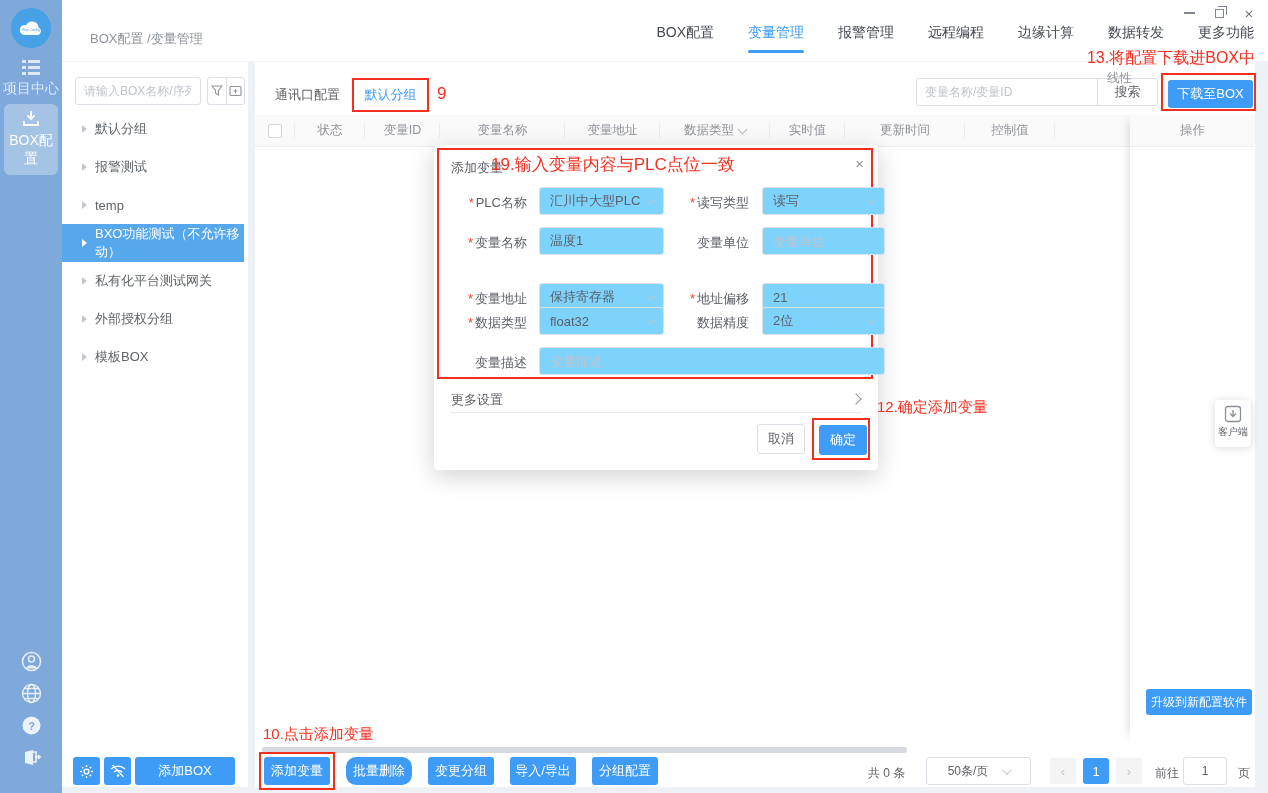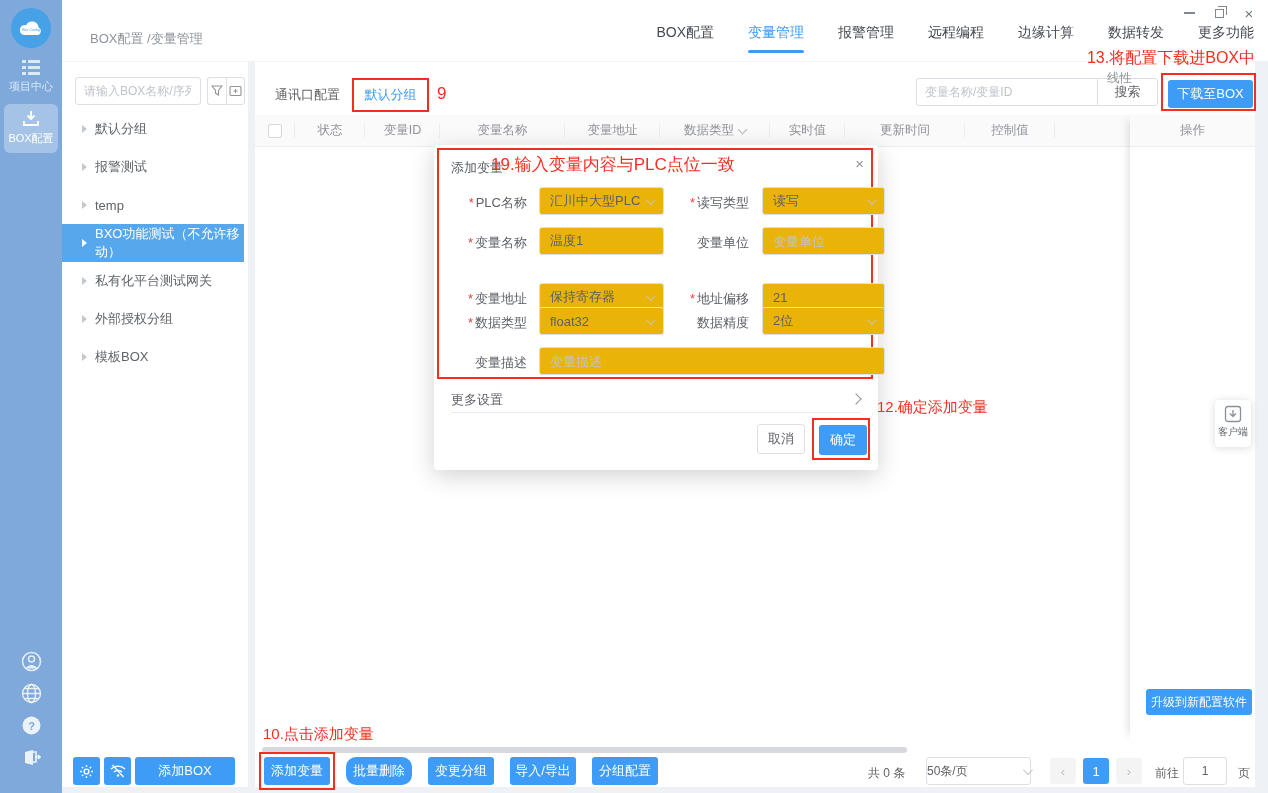--- a/index.html
+++ b/index.html
@@ -2,21 +2,21 @@
 <html><head>
 <meta charset="utf-8">
 <style>
   * { margin:0; padding:0; box-sizing:border-box; }
   html,body { width:1268px; height:793px; overflow:hidden; }
   body { position:relative; background:#eef1f6; font-family:"Liberation Sans","DejaVu Sans",sans-serif; color:#606266; }
 
   
   #rail { position:absolute; left:0; top:0; width:62px; height:793px; background:#7ea9da; z-index:30; }
   .rail-logo { position:absolute; left:11px; top:8px; width:40px; height:40px; border-radius:50%; background:#46a1e6; display:flex; align-items:center; justify-content:center; }
-  .rail-item { position:absolute; left:0; width:62px; text-align:center; color:#dce9f8; font-size:11px; }
+  .rail-item { position:absolute; left:0; width:62px; text-align:center; color:#dce9f8; font-size:14px; }
   .rail-item .ri-label { display:block; margin-top:2px; }
   .rail-item.active { left:4px; width:54px; background:rgba(255,255,255,.3); border-radius:6px; padding:6px 0 7px; color:#fff; }
   .rail-bottom-icon { position:absolute; left:0; width:62px; display:flex; justify-content:center; }
 
   
   #header { position:absolute; left:62px; top:0; width:1206px; height:62px; background:#fff; border-bottom:1px solid #f1f3f6; z-index:10; }
   .winctrl { position:absolute; top:5px; height:16px; display:flex; align-items:center; justify-content:center; color:#6d757e; cursor:pointer; }
   #wc-min { right:70px; width:18px; } #wc-min i { display:block; width:11px; height:2px; background:#80889:1; background:#80 }
   #wc-min i { display:block; width:11px; height:2px; background:#808891; }
   #wc-max { right:40px; width:18px; }
@@ -73,21 +73,21 @@
   #hscrollbar { position:absolute; left:7px; top:685px; width:645px; height:6px; border-radius:3px; background:#d6d9de; cursor:pointer; }
 
   
   .foot-btn { position:absolute; top:695px; width:66px; height:28px; }
   #addvar-red-box { position:absolute; left:4px; top:690px; width:76px; height:38px; border:2px solid #f42f20; }
   #upgrade-btn { position:absolute; left:891px; top:627px; width:106px; height:26px; font-size:12px; }
 
   
   #pager { position:absolute; left:600px; top:695px; width:400px; height:28px; font-size:12px; color:#606266; }
   #pg-total { position:absolute; left:13px; top:8px; }
-  #pg-size { position:absolute; left:71px; top:0; width:105px; height:28px; border:1px solid #dcdfe6; border-radius:3px; display:flex; align-items:center; justify-content:space-between; gap:14px; color:#606266; cursor:pointer; background:#fff; }
+  #pg-size { position:absolute; left:71px; top:0; width:105px; height:28px; border:1px solid #dcdfe6; border-radius:3px; display:flex; align-items:center; justify-content:center; gap:14px; color:#606266; cursor:pointer; background:#fff; }
   .sel-chev { width:7px; height:7px; border-right:1.3px solid #c0c4cc; border-bottom:1.3px solid #c0c4cc; transform:rotate(45deg) translateY(-2px); }
   .pg-btn { position:absolute; top:1px; width:26px; height:26px; border-radius:3px; background:#f4f4f5; color:#c0c4cc; display:flex; align-items:center; justify-content:center; font-size:13px; cursor:pointer; }
   #pg-prev { left:195px; } #pg-next { left:261px; }
   #pg-cur { position:absolute; left:228px; top:1px; width:26px; height:26px; border-radius:3px; background:#3e9cf6; color:#fff; display:flex; align-items:center; justify-content:center; font-size:13px; cursor:pointer; }
   #pg-goto-label { position:absolute; left:300px; top:8px; }
   #pg-goto { position:absolute; left:328px; top:0; width:44px; height:28px; border:1px solid #dcdfe6; border-radius:3px; text-align:center; font-size:12px; font-family:inherit; color:#606266; }
   #pg-unit { position:absolute; left:383px; top:8px; }
 
   
   #client-card { position:absolute; left:1215px; top:400px; width:36px; height:47px; background:#fff; border-radius:4px; box-shadow:0 1px 8px rgba(0,0,0,.15); z-index:40; display:flex; flex-direction:column; align-items:center; padding-top:4px; cursor:pointer; }
@@ -95,21 +95,21 @@
 
   
   #modal { position:absolute; left:434px; top:145px; width:444px; height:325px; background:#fff; border-radius:4px; box-shadow:0 6px 24px rgba(0,0,0,.18); z-index:50; }
   #modal-title { position:absolute; left:17px; top:14px; font-size:13px; color:#5a5e66; }
   #modal-close { position:absolute; right:14px; top:10px; font-size:15px; color:#909399; cursor:pointer; }
   #modal-red-box { position:absolute; left:3px; top:3px; width:436px; height:231px; border:2px solid #f42f20; pointer-events:none; }
   .frow { position:absolute; height:28px; }
   .flabel { position:absolute; top:7px; font-size:13px; color:#5b5f66; text-align:right; }
   .flabel .req { color:#f04134; margin-right:2px; }
   .fl1 { left:0; width:76px; } .fl2 { left:180; left:180px; width:118px; }
-  .fctl { position:absolute; top:0; height:28px; border:1px solid #dcdfe6; border-radius:3px; background:#eab308; font-size:13px; color:#5b5f66; }
+  .fctl { position:absolute; top:0; height:28px; border:1px solid #dcdfe6; border-radius:3px; background:#7dd3fc; font-size:13px; color:#5b5f66; }
   .fselect { display:flex; align-items:center; justify-content:space-between; padding:0 10px; cursor:pointer; }
   .finput { padding:0 10px; font-family:inherit; width:100%; height:100%; border:none; outline:none; background:transparent; font-size:13px; color:#5b5f66; }
   .finput::placeholder { color:#c0c4cc; }
   .c1 { left:88px; width:125px; } .c2 { left:311px; width:123px;gap:12px; } .cw { left:88px; width:346px; }
   #more-settings { position:absolute; left:17px; top:246px; font-size:13px; color:#5b5f66; cursor:pointer; }
   #more-chev { position:absolute; right:18px; top:250px; width:8px; height:8px; border-top:1.4px solid #909399; border-right:1.4px solid #909399; transform:rotate(45deg); cursor:pointer; }
   #modal-divider { position:absolute; left:17px; top:267px; width:410px; height:1px; background:#e8eaef; }
   #cancel-btn { position:absolute; left:323px; top:279px; width:48px; height:30px; background:#fff; border:1px solid #dcdfe6; border-radius:3px; font-size:13px; color:#5b5f66; font-family:inherit; cursor:pointer; }
   #confirm-red-box { position:absolute; left:378px; top:273px; width:58px; height:42px; border:2px solid #f42f20; }
   #confirm-btn { position:absolute; left:5px; top:5px; width:48px; height:30px; }

